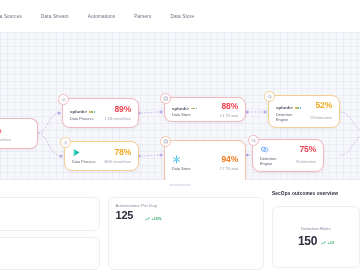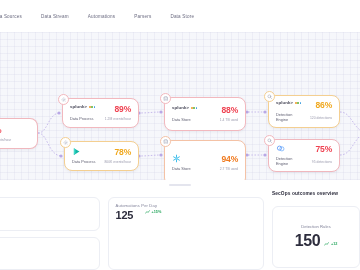--- a/index.html
+++ b/index.html
@@ -40,21 +40,21 @@
     border-radius:8px;
     display:flex; flex-direction:column; justify-content:center;
     padding:5px 7px;
     box-shadow:0 1px 3px rgba(60,60,90,.07);
   }
   .node.pink   { border:1px solid #f2b8be; }
   .node.amber  { border:1px solid #f4cf91; }
   .node.peach  { border:1px solid #f4c2a6; }
   .node.rose   { border:1px solid #f0b7bd; }
 
-  .node-row { display:flex; align-items:flex-start; justify-content:space-between; gap:5px; }
+  .node-row { display:flex; align-items:flex-end; justify-content:space-between; gap:5px; }
   .node-brand { display:flex; align-items:center; gap:2px; min-width:0; }
   .brand-text { font-size:4.3px; font-weight:700; color:#444455; white-space:nowrap; letter-spacing:.1px; }
   .brand-dots { display:flex; gap:.8px; }
   .brand-dots i { width:1.6px; height:1.6px; border-radius:50%; display:block; }
 
   .pct { font-size:8.5px; font-weight:700; letter-spacing:-.2px; white-space:nowrap; }
   .pct.red   { color:#ef4352; }
   .pct.amber { color:#f0a81e; }
   .pct.orange{ color:#f07a1e; }
 
@@ -87,34 +87,34 @@
   .col-a { width:110px; margin-left:-8px; padding-top:7px; }
   .col-b { width:160px; padding-top:7px; }
   .col-c { width:90px; padding-top:1px; }
 
   .card {
     background:#fff; border:1px solid #eceef4; border-radius:6px;
     padding:5px 7px; flex:1; min-height:0;
   }
   .card.blank { }
   .stat-label { font-size:4.1px; color:#82839a; letter-spacing:.15px; margin-bottom:2px; }
-  .stat-row { display:flex; align-items:flex-start; gap:12px; }
+  .stat-row { display:flex; align-items:flex-end; gap:12px; }
   .stat-value { font-size:11px; font-weight:700; color:#2d2d3d; letter-spacing:-.3px; line-height:1; }
   .delta { display:flex; align-items:center; gap:1.5px; font-size:3.8px; color:#2aa860; font-weight:600; }
   .delta svg { display:block; }
 
   .panel-title { font-size:4.8px; font-weight:700; color:#2d2d3d; letter-spacing:.1px; margin-bottom:4px; }
   .outcome-card {
     background:#fff; border:1px solid #eceef4; border-radius:6px;
     height:62px; display:flex; flex-direction:column;
     align-items:center; justify-content:center; gap:3px;
   }
   .outcome-label { font-size:4.2px; color:#82839a; }
   .outcome-row { display:flex; align-items:baseline; gap:4px; }
-  .outcome-value { font-size:16px; font-weight:700; color:#2d2d3d; letter-spacing:-.3px; }
+  .outcome-value { font-size:12px; font-weight:700; color:#2d2d3d; letter-spacing:-.3px; }
 </style>
 </head>
 <body>
 
 <div class="topbar">
   <div class="nav">
     <div class="nav-item first">Data Sources</div>
     <div class="nav-item">Data Stream</div>
     <div class="nav-item">Automations</div>
     <div class="nav-item">Parsers</div>
@@ -197,21 +197,21 @@
         </svg>
       </span>
       <span class="pct amber">78%</span>
     </div>
     <div class="node-foot">
       <span class="node-label">Data Process</span>
       <span class="node-sub">800K events/hour</span>
     </div>
   </div>
 
-  <div class="node pink" style="left:164px; top:65px; width:82px; height:34px;">
+  <div class="node pink" style="left:164px; top:65px; width:82px; height:25px;">
     <div class="badge pink">
       <svg width="5.5" height="5.5" viewBox="0 0 16 16" fill="none" stroke="#9aa0b5" stroke-width="1.4">
         <ellipse cx="8" cy="3.6" rx="5" ry="2.1"></ellipse>
         <path d="M3 3.6v8.8c0 1.2 2.2 2.1 5 2.1s5-.9 5-2.1V3.6"></path>
         <path d="M3 8c0 1.2 2.2 2.1 5 2.1s5-.9 5-2.1"></path>
       </svg>
     </div>
     <div class="node-row">
       <span class="node-brand">
         <span class="brand-text">splunk&gt;</span>
@@ -261,29 +261,29 @@
     </div>
     <div class="node-row">
       <span class="node-brand">
         <span class="brand-text">splunk&gt;</span>
         <span class="brand-dots">
           <i style="background:#f2a03d"></i>
             <i style="background:#65b84a"></i>
             <i style="background:#3f9fe0"></i>
         </span>
       </span>
-      <span class="pct amber">86%</span>
+      <span class="pct amber">52%</span>
     </div>
     <div class="node-foot">
       <span class="node-label" style="white-space:normal; max-width:26px;">Detection Engine</span>
       <span class="node-sub">120 detections</span>
     </div>
   </div>
 
-  <div class="node rose" style="left:268px; top:107px; width:72px; height:33px;">
+  <div class="node rose" style="left:252px; top:107px; width:72px; height:33px;">
     <div class="badge pink">
       <svg width="5.5" height="5.5" viewBox="0 0 16 16" fill="none" stroke="#9aa0b5" stroke-width="1.5" stroke-linecap="round">
         <circle cx="6.8" cy="6.8" r="4.2"></circle>
           <path d="M10 10l3.4 3.4"></path>
       </svg>
     </div>
     <div class="node-row">
       <span class="node-brand">
         <svg class="appicon" viewBox="0 0 26 24" fill="none" stroke="#3b82f6" stroke-width="2">
           <ellipse cx="10" cy="11" rx="6" ry="6"></ellipse>

